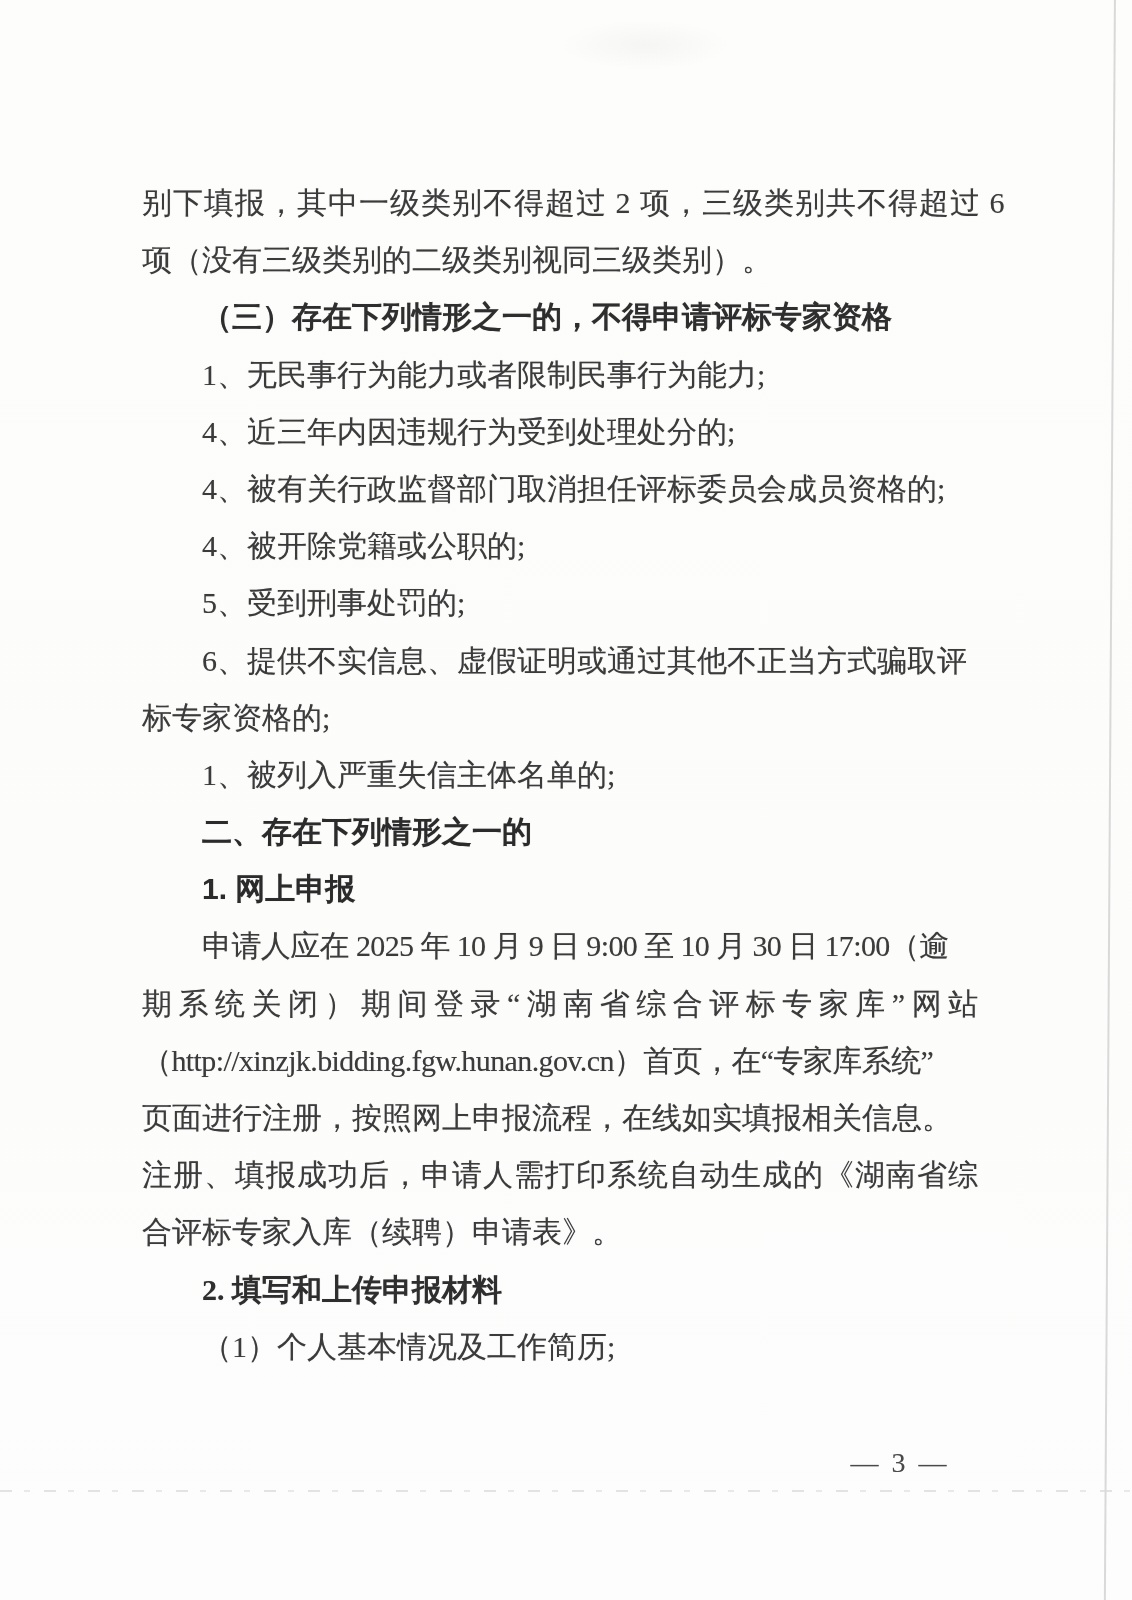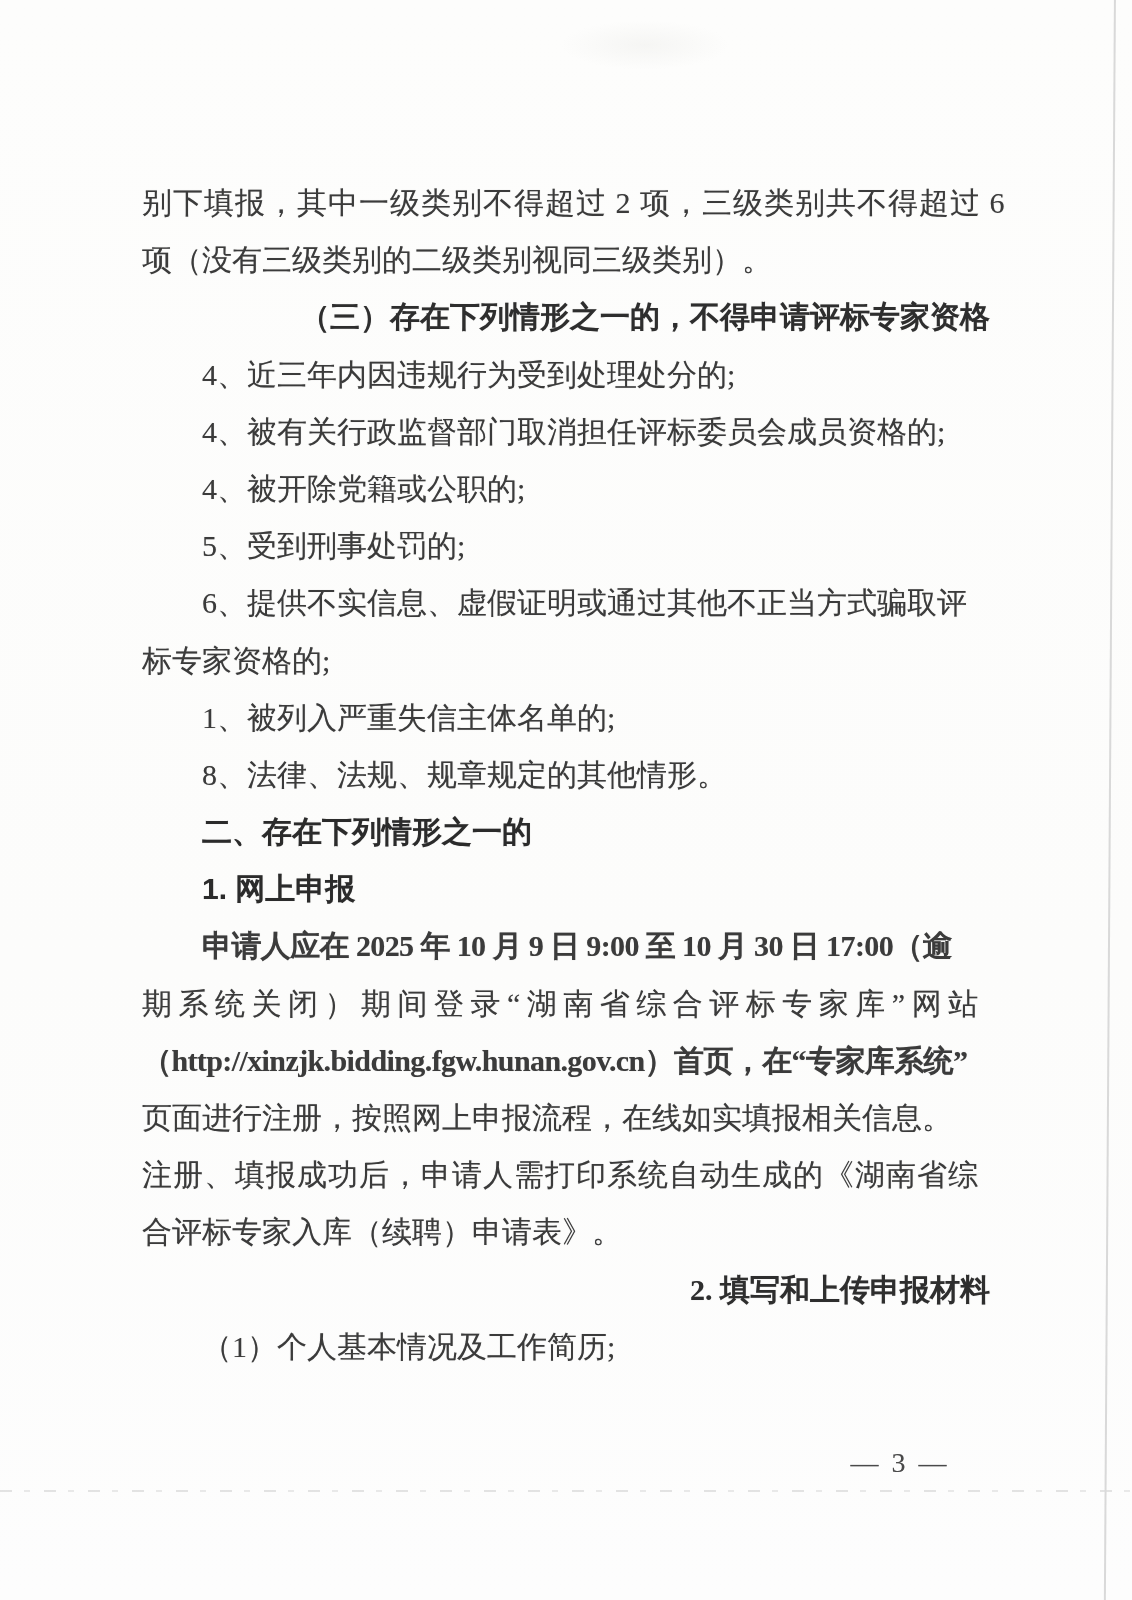--- a/index.html
+++ b/index.html
@@ -26,29 +26,28 @@
   }
   .line {
     height: 57.2px;
     line-height: 57.2px;
     white-space: nowrap;
   }
   .indent { padding-left: 60px; }
   .bold-serif {
     font-weight: bold;
     color: #2e2e2e;
-    text-align: right;
   }
   .bold-sans {
     font-family: "Liberation Sans", "DejaVu Sans", sans-serif;
     font-weight: bold;
     color: #2b2b2b;
   }
   .spread { letter-spacing: 6.5px; }
-  .tight  { letter-spacing: -0.6px; font-weight: bold; }
+  .tight  { letter-spacing: -0.6px; }
   .ls1    { letter-spacing: 1px; }
   .page-number {
     position: absolute;
     top: 1446px;
     left: 840px;
     width: 120px;
     height: 34px;
     line-height: 34px;
     text-align: center;
     font-size: 28px;
@@ -93,28 +92,28 @@
 <body>
 
 <div class="page">
 
   <div class="smudge"></div>
 
   <div class="content">
     <div class="line ls1">别下填报，其中一级类别不得超过 2 项，三级类别共不得超过 6</div>
     <div class="line">项（没有三级类别的二级类别视同三级类别）。</div>
     <div class="line indent bold-serif">（三）存在下列情形之一的，不得申请评标专家资格</div>
+    <div class="line indent">1、无民事行为能力或者限制民事行为能力;</div>
     <div class="line indent">4、近三年内因违规行为受到处理处分的;</div>
     <div class="line indent">4、被有关行政监督部门取消担任评标委员会成员资格的;</div>
     <div class="line indent">4、被开除党籍或公职的;</div>
     <div class="line indent">5、受到刑事处罚的;</div>
     <div class="line indent">6、提供不实信息、虚假证明或通过其他不正当方式骗取评</div>
     <div class="line">标专家资格的;</div>
     <div class="line indent">1、被列入严重失信主体名单的;</div>
-    <div class="line indent">8、法律、法规、规章规定的其他情形。</div>
     <div class="line indent bold-sans">二、存在下列情形之一的</div>
     <div class="line indent bold-sans">1. 网上申报</div>
     <div class="line indent tight">申请人应在 2025 年 10 月 9 日 9:00 至 10 月 30 日 17:00（逾</div>
     <div class="line spread">期系统关闭）期间登录“湖南省综合评标专家库”网站</div>
     <div class="line tight">（http://xinzjk.bidding.fgw.hunan.gov.cn）首页，在“专家库系统”</div>
     <div class="line">页面进行注册，按照网上申报流程，在线如实填报相关信息。</div>
     <div class="line ls1">注册、填报成功后，申请人需打印系统自动生成的《湖南省综</div>
     <div class="line">合评标专家入库（续聘）申请表》。</div>
     <div class="line indent bold-serif">2. 填写和上传申报材料</div>
     <div class="line indent">（1）个人基本情况及工作简历;</div>

